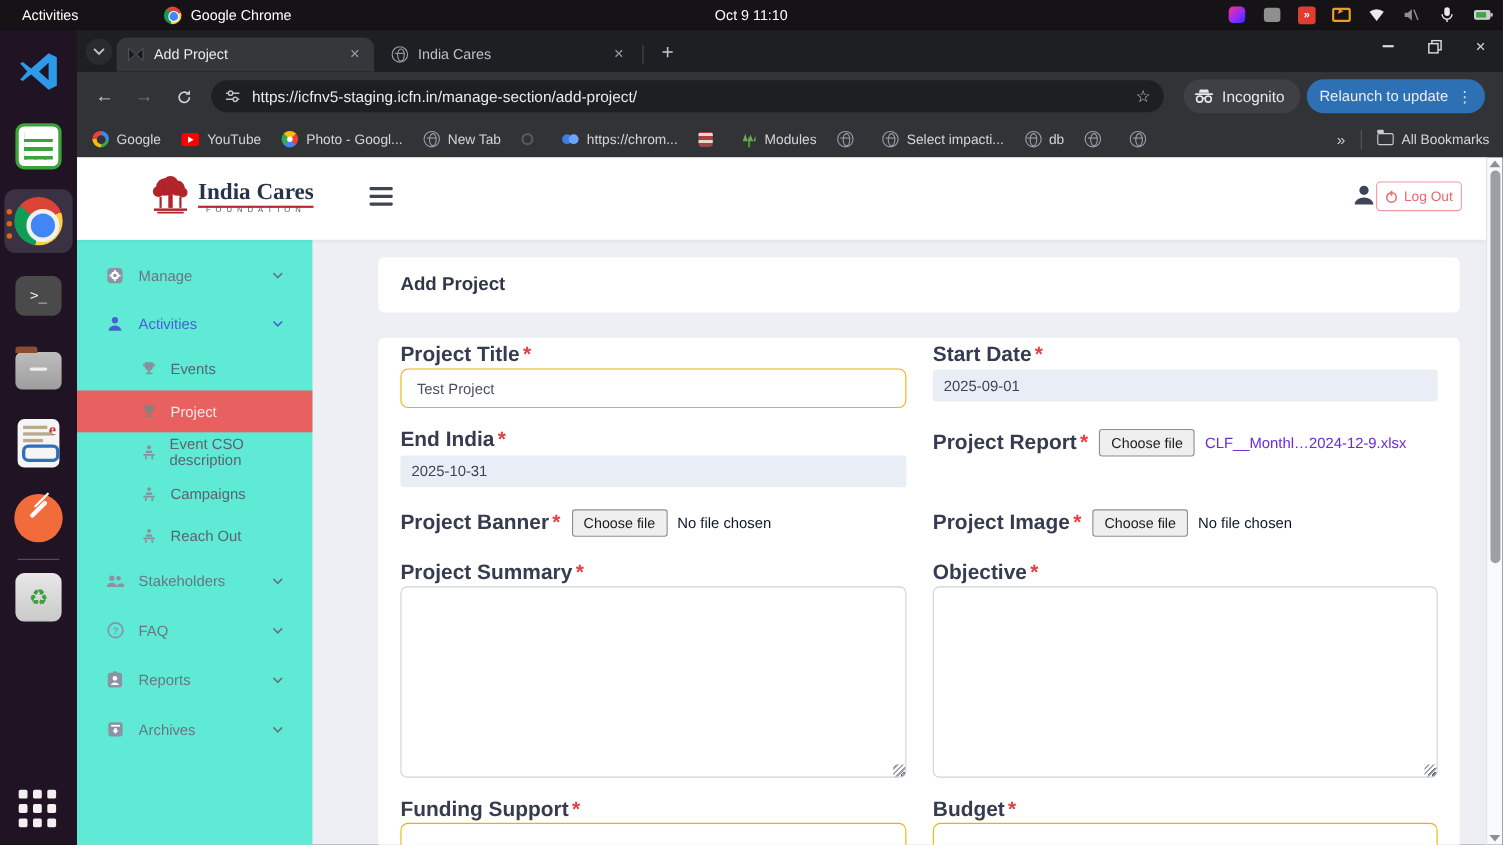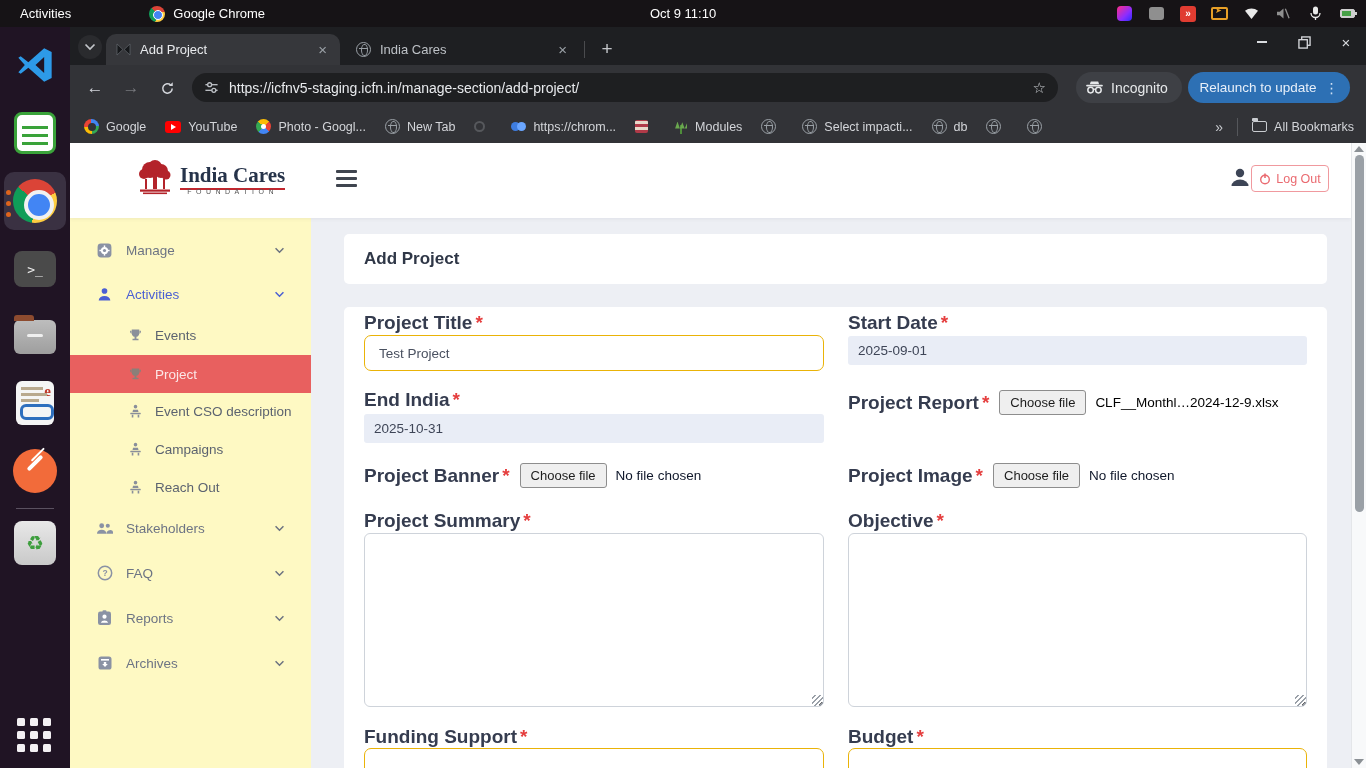--- a/index.html
+++ b/index.html
@@ -134,21 +134,21 @@
   .brand-title { font-family:"Liberation Serif",serif; font-weight:bold; font-size:21px; color:#26334a;
      border-bottom:2px solid #c2262e; padding-bottom:1px; line-height:1; }
   .brand-sub { font-size:7px; letter-spacing:4.5px; color:#555; margin-top:2px; text-transform:uppercase; }
   #hamburger { position:absolute; left:266px; top:27px; width:21px; display:flex; flex-direction:column; gap:4px; }
   #hamburger i { height:3px; background:#3f454f; border-radius:1px; }
   #user-btn { position:absolute; right:100px; top:23px; }
   #logout-btn { position:absolute; right:22px; top:22px; width:78px; height:27px; border:1px solid #f0999e;
      border-radius:4px; background:#fff; color:#ea6a70; font-size:12.5px;
      display:flex; align-items:center; justify-content:center; gap:5px; }
 
-  #sidebar { position:absolute; left:0; top:75px; width:241px; height:550px; background:#fef9c3; z-index:4; }
+  #sidebar { position:absolute; left:0; top:75px; width:214px; height:550px; background:#5eead4; z-index:4; }
   .sb-item { position:absolute; left:0; right:0; height:30px; display:flex; align-items:center;
      padding-left:26px; font-size:13.5px; color:#6d7484; }
   .sb-item .sb-lbl { margin-left:13px; }
   .sb-item.sub { padding-left:57px; color:#5c6370; }
   .sb-item.sub .sb-lbl { margin-left:11px; }
   .sb-item.sel { background:#e8605f; height:38px; color:rgba(255,255,255,.85); }
   .sb-item.blue { color:#4a5fd3; }
   .sb-chev { position:absolute; right:26px; display:flex; }
   .sb-ic { display:inline-flex; width:17px; justify-content:center; }
 
@@ -159,21 +159,21 @@
   #form-card { position:absolute; left:24px; top:89px; width:983px; height:471px; background:#fff; border-radius:5px; }
   .f-label { position:absolute; font-size:19px; font-weight:bold; color:#353c4f; }
   .req { color:#e53e3e; margin-left:3px; }
   .txt-input { position:absolute; height:36px; border:1px solid #eab308; border-radius:7px; background:#fff;
      font-size:13.5px; color:#4a5160; padding:0 14px; font-family:"Liberation Sans",sans-serif; outline:none; }
   .date-input { position:absolute; height:29px; border:none; border-radius:3px; background:#e9edf6;
      font-size:13.5px; color:#3e4557; padding:0 10px; font-family:"Liberation Sans",sans-serif; outline:none; }
   .file-row { position:absolute; display:flex; align-items:center; font-size:13.5px; }
   .file-btn { border:1px solid #8d8d8d; background:#efefef; border-radius:3px; padding:4px 10px; font-size:13px;
      color:#1c1c1c; margin:0 2px 0 10px; font-family:"Liberation Sans",sans-serif; white-space:nowrap; }
-  .file-name { color:#000000; margin-left:7px; white-space:nowrap; }
+  .file-name { color:#6d28d9; margin-left:7px; white-space:nowrap; }
   .file-none { color:#0f172a; }
   .f-textarea { position:absolute; width:460px; height:174px; border:1px solid #ced3da; border-radius:6px;
      resize:both; font-family:"Liberation Sans",sans-serif; font-size:13.5px; padding:8px 12px; color:#4a5160; outline:none; }
   .ta-grip { position:absolute; width:11px; height:11px;
      background:repeating-linear-gradient(135deg,transparent 0 2px,#9aa0a8 2px 3.5px); pointer-events:none; }
 
   #pg-scroll { position:absolute; right:0; top:116px; width:15px; height:625px; background:#f8f9fa; border-left:1px solid #e4e6e9; }
   #pg-thumb { position:absolute; left:3px; top:12px; width:9px; height:357px; background:#9aa0a6; border-radius:6px; }
   .scroll-arrow { position:absolute; left:2px; width:0; height:0; border-left:5px solid transparent; border-right:5px solid transparent; }
   .sa-up { top:3px; border-bottom:6px solid #8b9095; }

